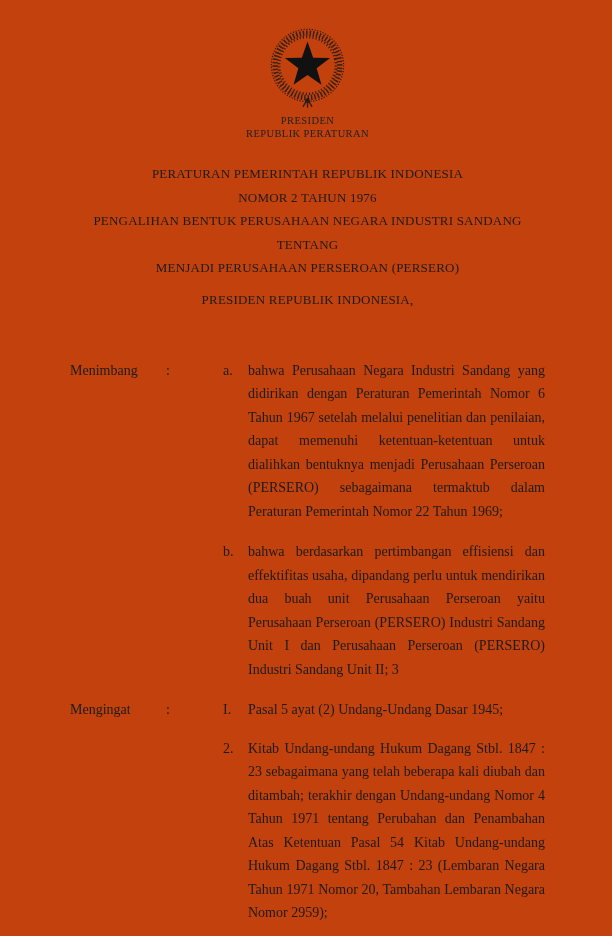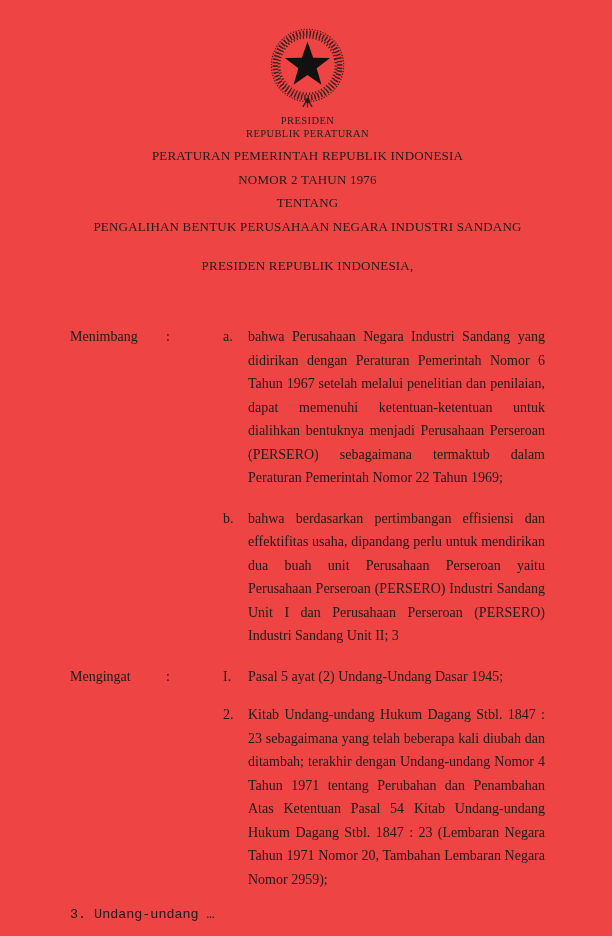--- a/index.html
+++ b/index.html
@@ -5,21 +5,21 @@
   html, body {
     margin: 0;
     padding: 0;
     background: #ffffff;
   }
   .page {
     position: relative;
     width: 612px;
     height: 936px;
     box-sizing: border-box;
-    background: #ef4444;
+    background: #c2410c;
     color: #1c1c1c;
     font-family: "Liberation Serif", "DejaVu Serif", serif;
     padding: 27px 67px 0 70px;
     overflow: hidden;
   }
   
   .seal-header {
     text-align: center;
     line-height: 12.5px;
   }
@@ -27,28 +27,28 @@
     display: block;
     margin: 0 auto 2px auto;
   }
   .org-line {
     font-size: 10.5px;
     letter-spacing: 0.4px;
     color: #222;
   }
   
   .title-block {
-    margin-top: 4px;
+    margin-top: 22px;
     text-align: center;
     font-size: 13px;
     line-height: 23.5px;
     letter-spacing: 0.2px;
   }
   .salutation {
-    margin-top: 21px;
+    margin-top: 13px;
     text-align: center;
     font-size: 13px;
     line-height: 14px;
     letter-spacing: 0.2px;
   }
   
   .clause {
     display: flex;
     font-size: 14px;
     line-height: 23.5px;
@@ -99,22 +99,23 @@
         <circle cx="50" cy="96" r="2.4"></circle>
       </g>
     </svg>
     <div class="org-line">PRESIDEN</div>
     <div class="org-line">REPUBLIK PERATURAN</div>
   </header>
 
   <div class="title-block">
     <div>PERATURAN PEMERINTAH REPUBLIK INDONESIA</div>
     <div>NOMOR 2 TAHUN 1976</div>
+    <div>PENGALIHAN BENTUK PERUSAHAAN NEGARA INDUSTRI SANDANG</div>
     <div>TENTANG</div>
-    <div>PENGALIHAN BENTUK PERUSAHAAN NEGARA INDUSTRI SANDANG</div>
+    <div>MENJADI PERUSAHAAN PERSEROAN (PERSERO)</div>
   </div>
 
   <div class="salutation">PRESIDEN REPUBLIK INDONESIA,</div>
 
   <section class="clause clause-menimbang">
     <div class="clause-label">Menimbang</div>
     <div class="clause-colon">:</div>
     <div class="clause-items">
       <div class="item item-gap-lg">
         <span class="item-marker">a.</span>

